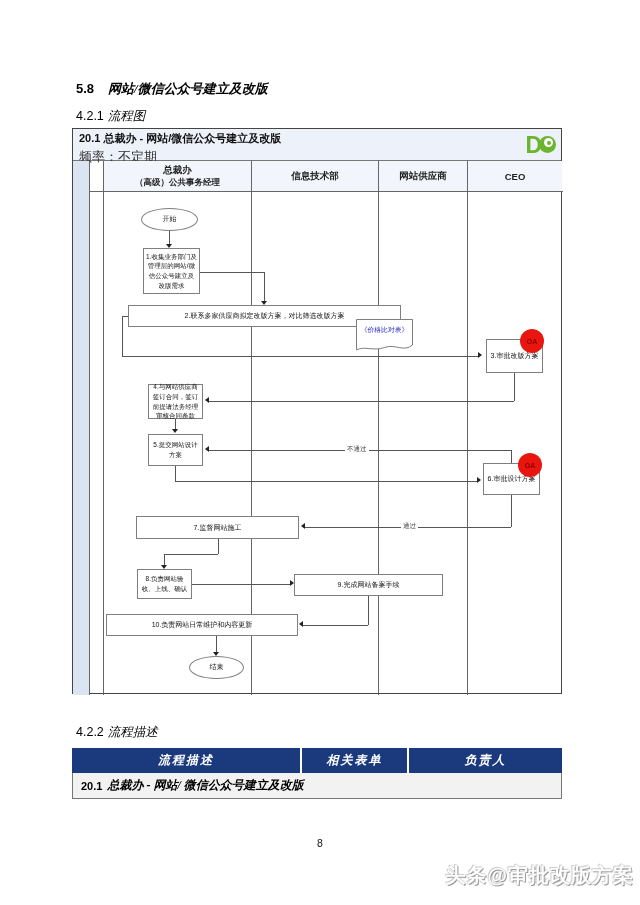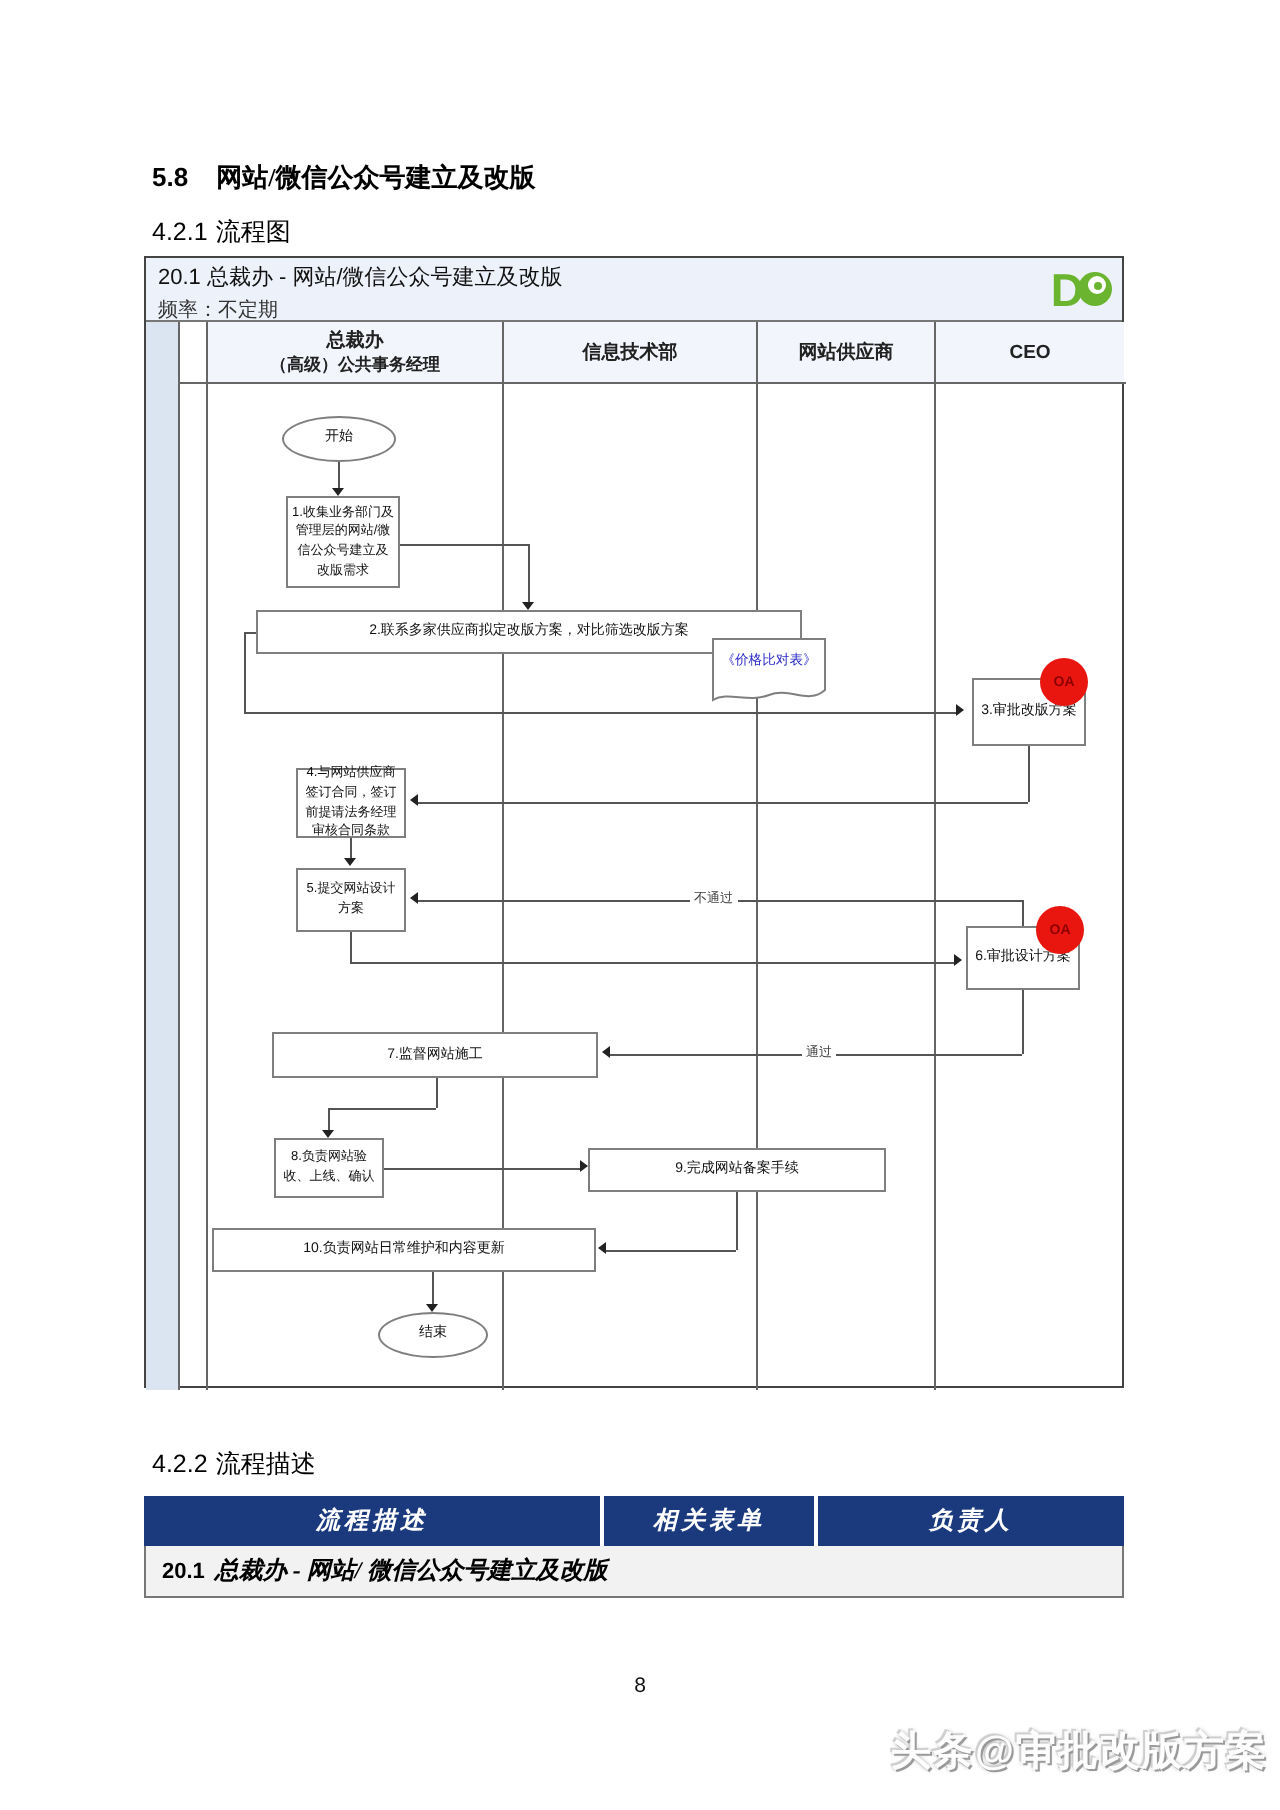--- a/index.html
+++ b/index.html
@@ -2,30 +2,30 @@
 <html><head>
 <meta charset="utf-8">
 <style>
   * { margin:0; padding:0; box-sizing:border-box; }
   body { background:#888; font-family:"Liberation Sans", sans-serif; }
   .page { position:relative; width:640px; height:905px; background:#fff; margin:0 auto; overflow:hidden; }
 
   
   .h1 { position:absolute; left:76px; top:80px; font-size:13px; font-weight:bold; color:#000; }
   .h1 .num { font-family:"Liberation Sans", sans-serif; margin-right:14px; }
-  .h1 .zh  { font-family:"Liberation Serif", serif; }
+  .h1 .zh  { font-family:"Liberation Serif", serif; font-style:italic; }
   .h2 { position:absolute; left:76px; top:108px; font-size:12.5px; color:#000; }
   .h2 .num { font-family:"Liberation Sans", sans-serif; margin-right:4px; }
-  .h2 .zh  { font-family:"Liberation Serif", serif; }
+  .h2 .zh  { font-family:"Liberation Serif", serif; font-style:italic; }
 
   
   .chart { position:absolute; left:72px; top:128px; width:490px; height:566px; border:1px solid #444; background:#fff; }
   .titlebar { position:absolute; left:0; top:0; width:100%; height:32px; background:#edf1f9; border-bottom:1px solid #777; padding:2px 6px; }
-  .titlebar .t { font-size:11px; font-weight:normal; color:#111; }
-  .titlebar .f { font-size:10px; color:#333; margin-top:2px; }
+  .titlebar .t { font-size:11px; font-weight:bold; color:#111; }
+  .titlebar .f { font-size:13px; color:#333; margin-top:2px; }
   .logo { position:absolute; right:5px; top:4px; height:24px; }
   .logo-d { font-size:23px; font-weight:bold; color:#6ab42f; line-height:24px; letter-spacing:-1px; }
   .logo-ring { display:inline-block; width:17px; height:17px; border-radius:50%; background:#6ab42f; position:relative; vertical-align:baseline; margin-left:-2px; }
   .logo-ring .w { position:absolute; left:5px; top:2px; width:9px; height:9px; border-radius:50%; background:#fff; }
   .logo-ring .g { position:absolute; left:3px; top:3px; width:4px; height:4px; border-radius:50%; background:#6ab42f; }
 
   
   .freq-strip { position:absolute; left:0; top:32px; width:16px; height:534px; background:#dbe5f1; }
   .vline { position:absolute; top:32px; height:534px; width:1px; background:#666; }
   .hdr-bot { position:absolute; left:16px; top:62px; width:474px; height:1px; background:#666; }

